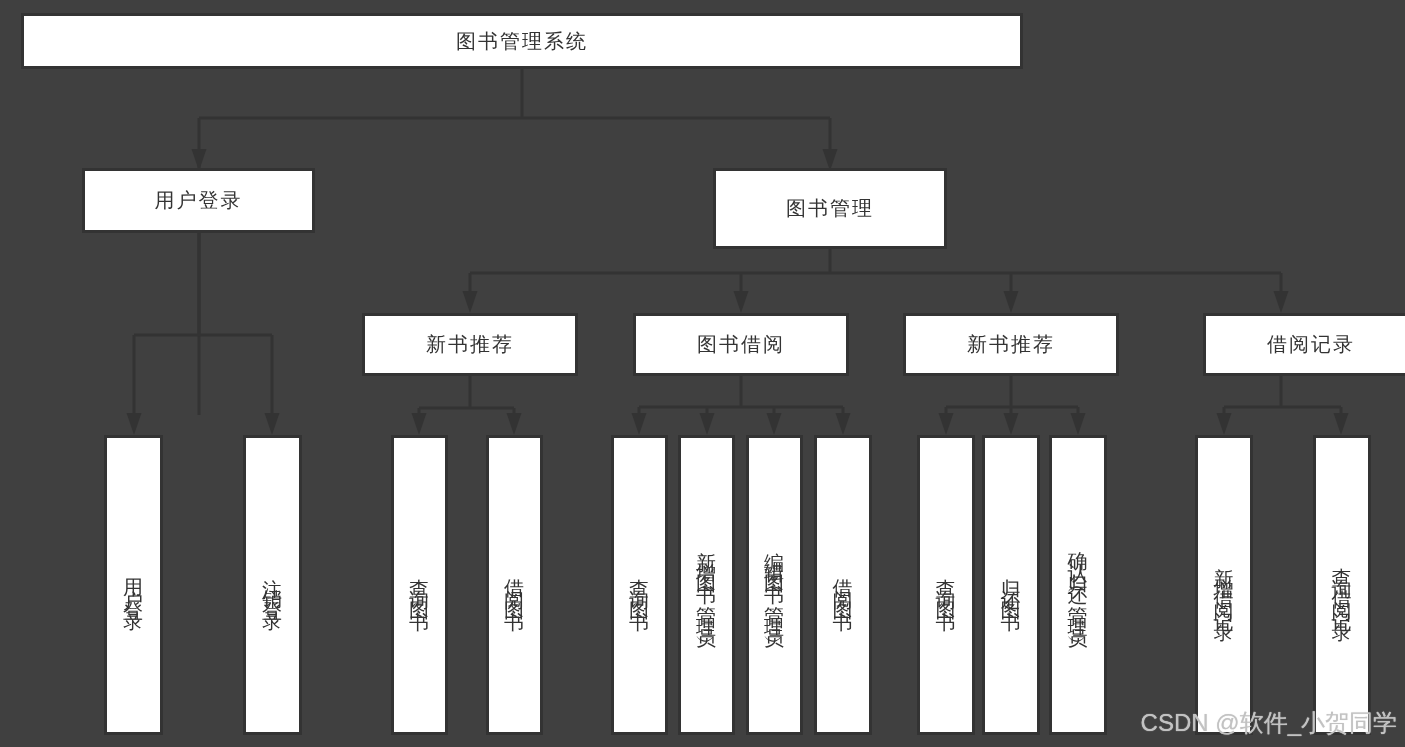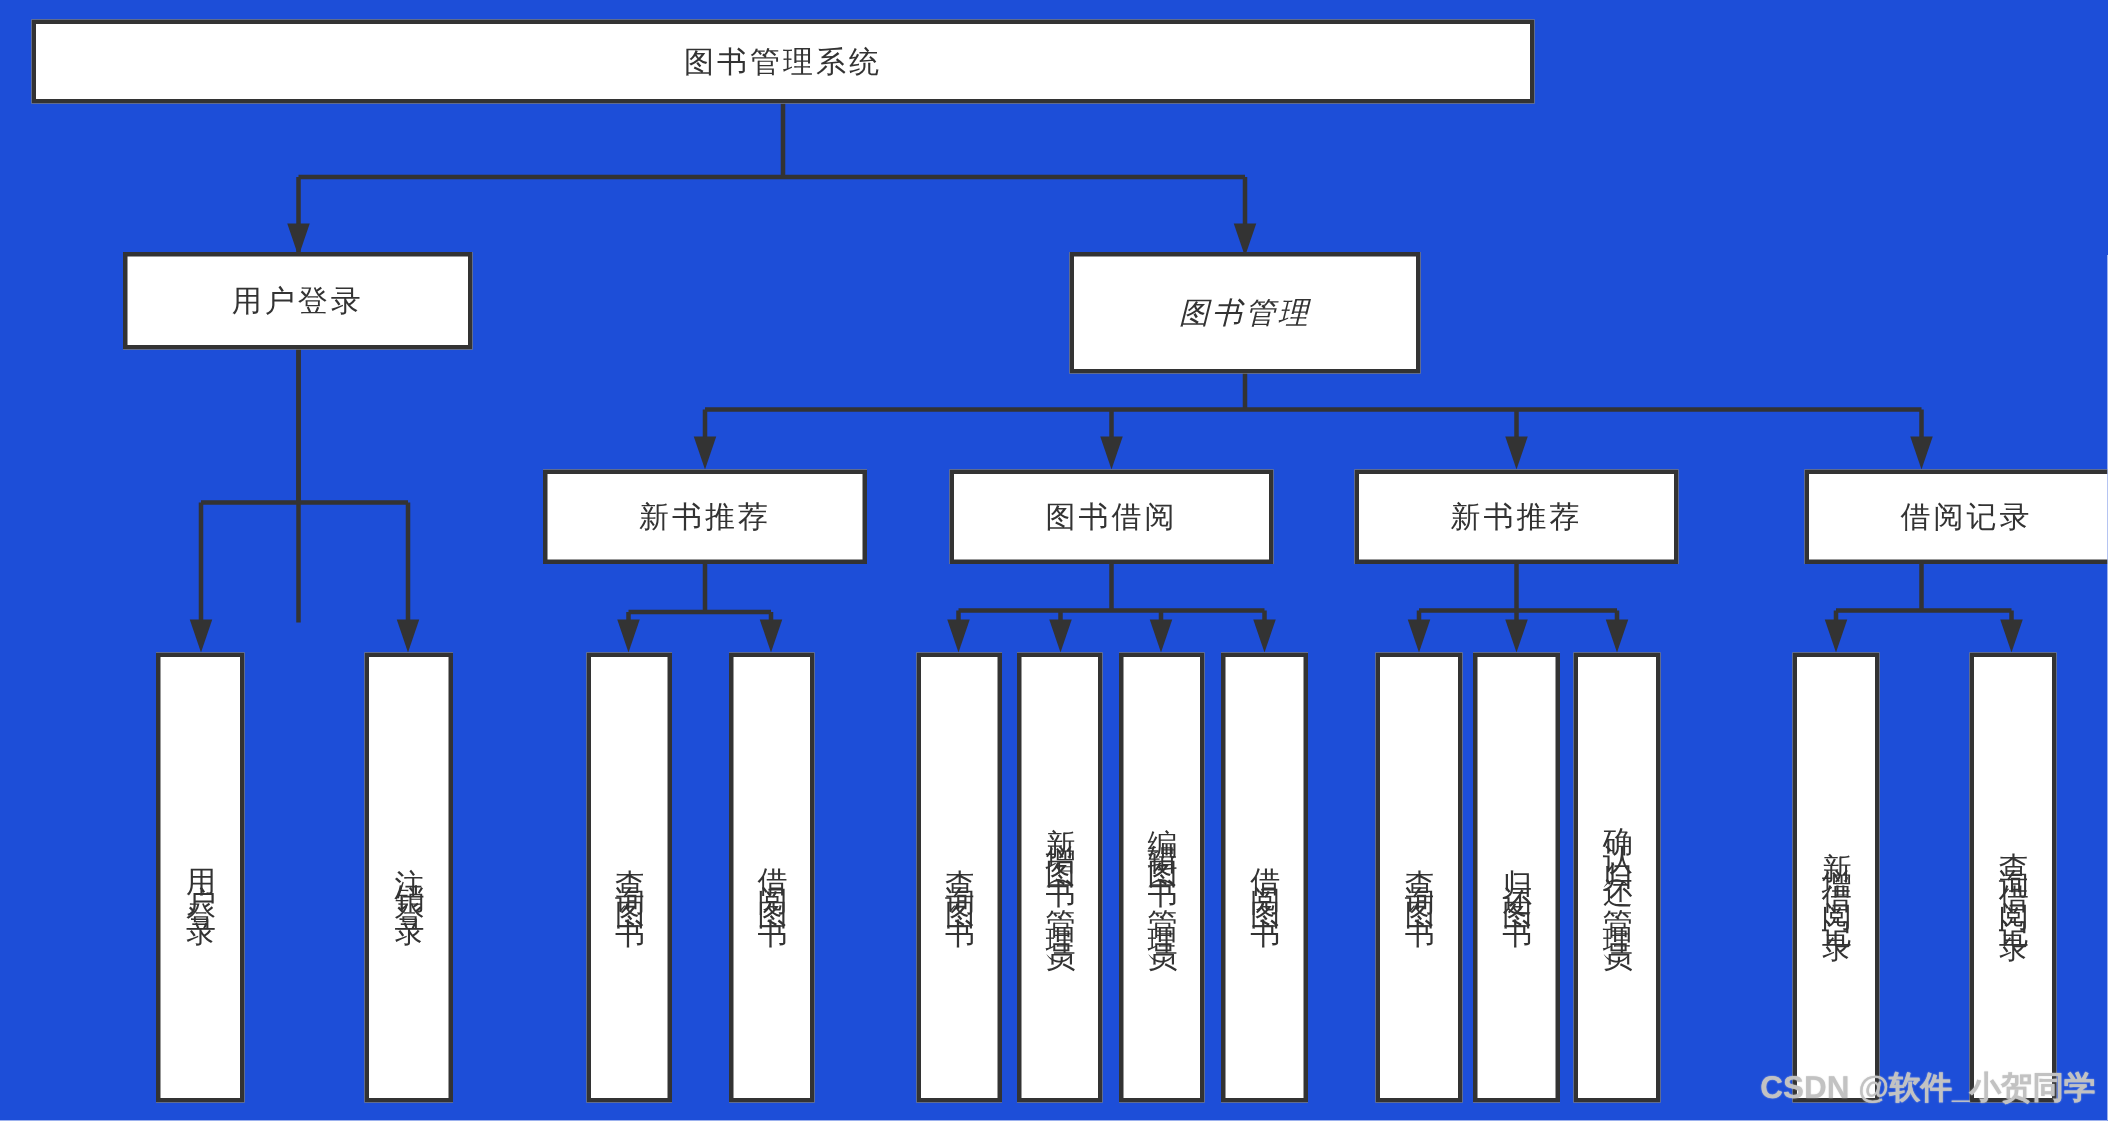--- a/index.html
+++ b/index.html
@@ -3,21 +3,21 @@
 <meta charset="utf-8">
 <style>
   * { margin: 0; padding: 0; box-sizing: border-box; }
   html, body { background: #ffffff; }
   body { font-family: "Liberation Sans", "DejaVu Sans", sans-serif; }
 
   .canvas {
     position: relative;
     width: 1405px;
     height: 747px;
-    background: #1d4ed8;
+    background: #404040;
     overflow: hidden;
   }
 
   .connectors {
     position: absolute;
     left: 0; top: 0;
     width: 1405px; height: 747px;
     pointer-events: none;
   }
   .connectors path {
@@ -49,26 +49,25 @@
     text-orientation: mixed;
     font-size: 20px;
     letter-spacing: 11px;
     line-height: 1;
   }
 
   .watermark {
     position: absolute;
     right: 8px;
     bottom: 8px;
-    font-size: 21px;
+    font-size: 24px;
     color: #c2c2c2;
     text-shadow: 0 0 1px #d8d8d8;
     white-space: nowrap;
     z-index: 5;
-    font-weight: bold;
   }
 </style>
 </head>
 <body>
 
 <div class="canvas">
 
   <svg class="connectors" viewBox="0 0 1405 747" xmlns="http://www.w3.org/2000/svg">
 
     <path d="M522 69 V118 M199 118 H830 M199 118 V415 M830 118 V152"></path>
@@ -105,21 +104,21 @@
     <polygon points="1333.5,413 1348.5,413 1341,435"></polygon>
   </svg>
 
   <div class="node hbox" style="left:21px; top:13px; width:1002px; height:56px;">
     <span class="lbl">图书管理系统</span>
   </div>
 
   <div class="node hbox" style="left:82px; top:168px; width:233px; height:65px;">
     <span class="lbl">用户登录</span>
   </div>
-  <div class="node hbox" style="left:713px; top:168px; width:234px; height:81px;font-style:italic;">
+  <div class="node hbox" style="left:713px; top:168px; width:234px; height:81px;">
     <span class="lbl">图书管理</span>
   </div>
 
   <div class="node hbox" style="left:633px; top:313px; width:216px; height:63px;">
     <span class="lbl">图书借阅</span>
   </div>
   <div class="node hbox" style="left:362px; top:313px; width:216px; height:63px;">
     <span class="lbl">新书推荐</span>
   </div>
   <div class="node hbox" style="left:903px; top:313px; width:216px; height:63px;">

